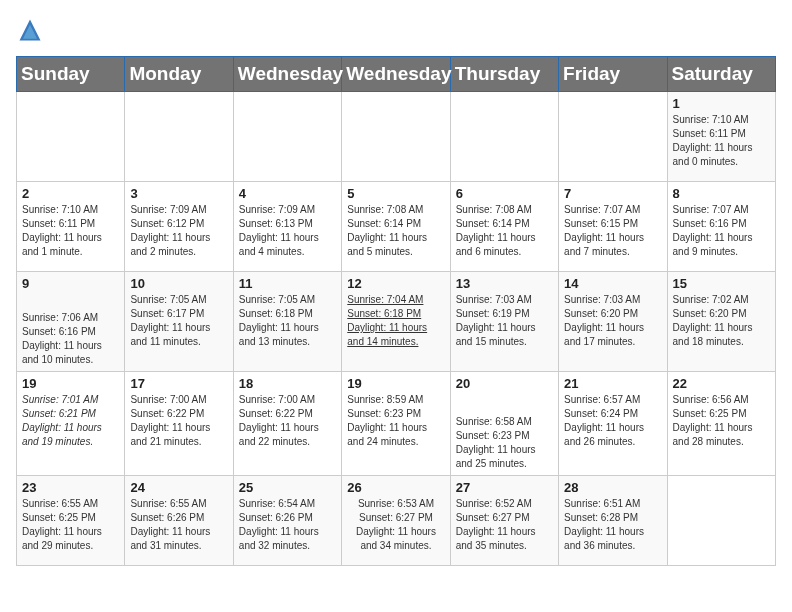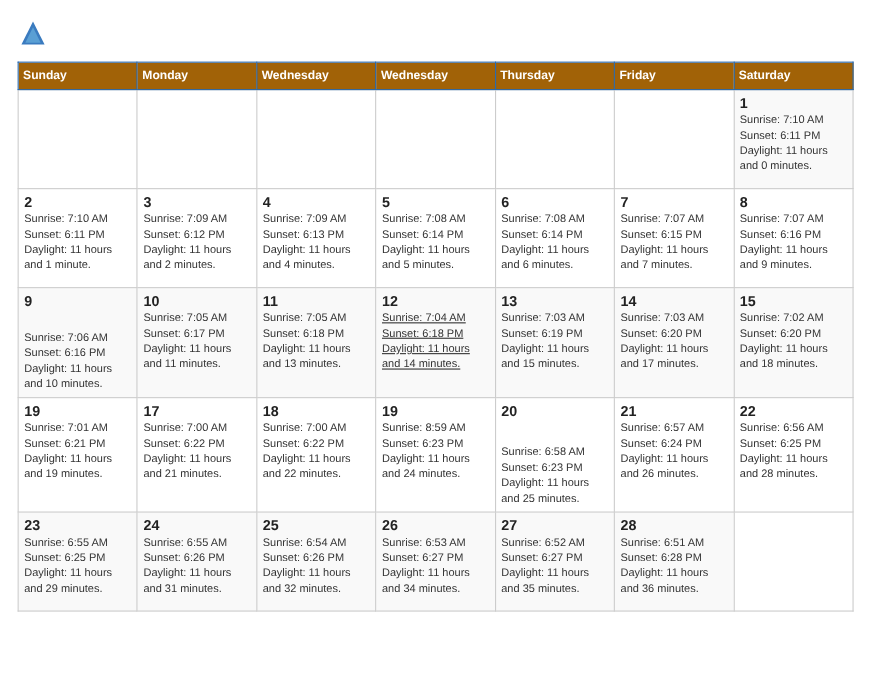--- a/index.html
+++ b/index.html
@@ -43,23 +43,23 @@
     .cal-subtitle {
       font-size: 16px;
       color: #444;
     }
     table {
       width: 100%;
       border-collapse: collapse;
       table-layout: fixed;
     }
     thead tr th {
-      background: #a16207;
+      background: #737373;
       color: #fff;
-      font-size: 11px;
+      font-size: 19px;
       font-weight: bold;
       padding: 6px 4px;
       text-align: left;
       border: 1px solid #2a6aaf;
     }
     tbody tr td {
       border: 1px solid #ccc;
       vertical-align: top;
       padding: 4px 5px;
       height: 90px;
@@ -231,21 +231,21 @@
           <span class="day-num">15</span>
           <div class="day-info" style="white-space: pre-line;">Sunrise: 7:02 AM
 Sunset: 6:20 PM
 Daylight: 11 hours
 and 18 minutes.</div>
         </td>
       </tr>
       <tr>
         <td>
           <span class="day-num">19</span>
-          <div class="day-info" style="white-space: pre-line;">Sunrise: 7:01 AM
+          <div class="day-info" style="white-space: pre-line; font-style: italic;">Sunrise: 7:01 AM
 Sunset: 6:21 PM
 Daylight: 11 hours
 and 19 minutes.</div>
         </td>
         <td>
           <span class="day-num">17</span>
           <div class="day-info" style="white-space: pre-line;">Sunrise: 7:00 AM
 Sunset: 6:22 PM
 Daylight: 11 hours
 and 21 minutes.</div>
@@ -303,21 +303,21 @@
         </td>
         <td>
           <span class="day-num">25</span>
           <div class="day-info" style="white-space: pre-line;">Sunrise: 6:54 AM
 Sunset: 6:26 PM
 Daylight: 11 hours
 and 32 minutes.</div>
         </td>
         <td>
           <span class="day-num">26</span>
-          <div class="day-info" style="white-space: pre-line;">Sunrise: 6:53 AM
+          <div class="day-info" style="white-space: pre-line; text-align: center;">Sunrise: 6:53 AM
 Sunset: 6:27 PM
 Daylight: 11 hours
 and 34 minutes.</div>
         </td>
         <td>
           <span class="day-num">27</span>
           <div class="day-info" style="white-space: pre-line;">Sunrise: 6:52 AM
 Sunset: 6:27 PM
 Daylight: 11 hours
 and 35 minutes.</div>

